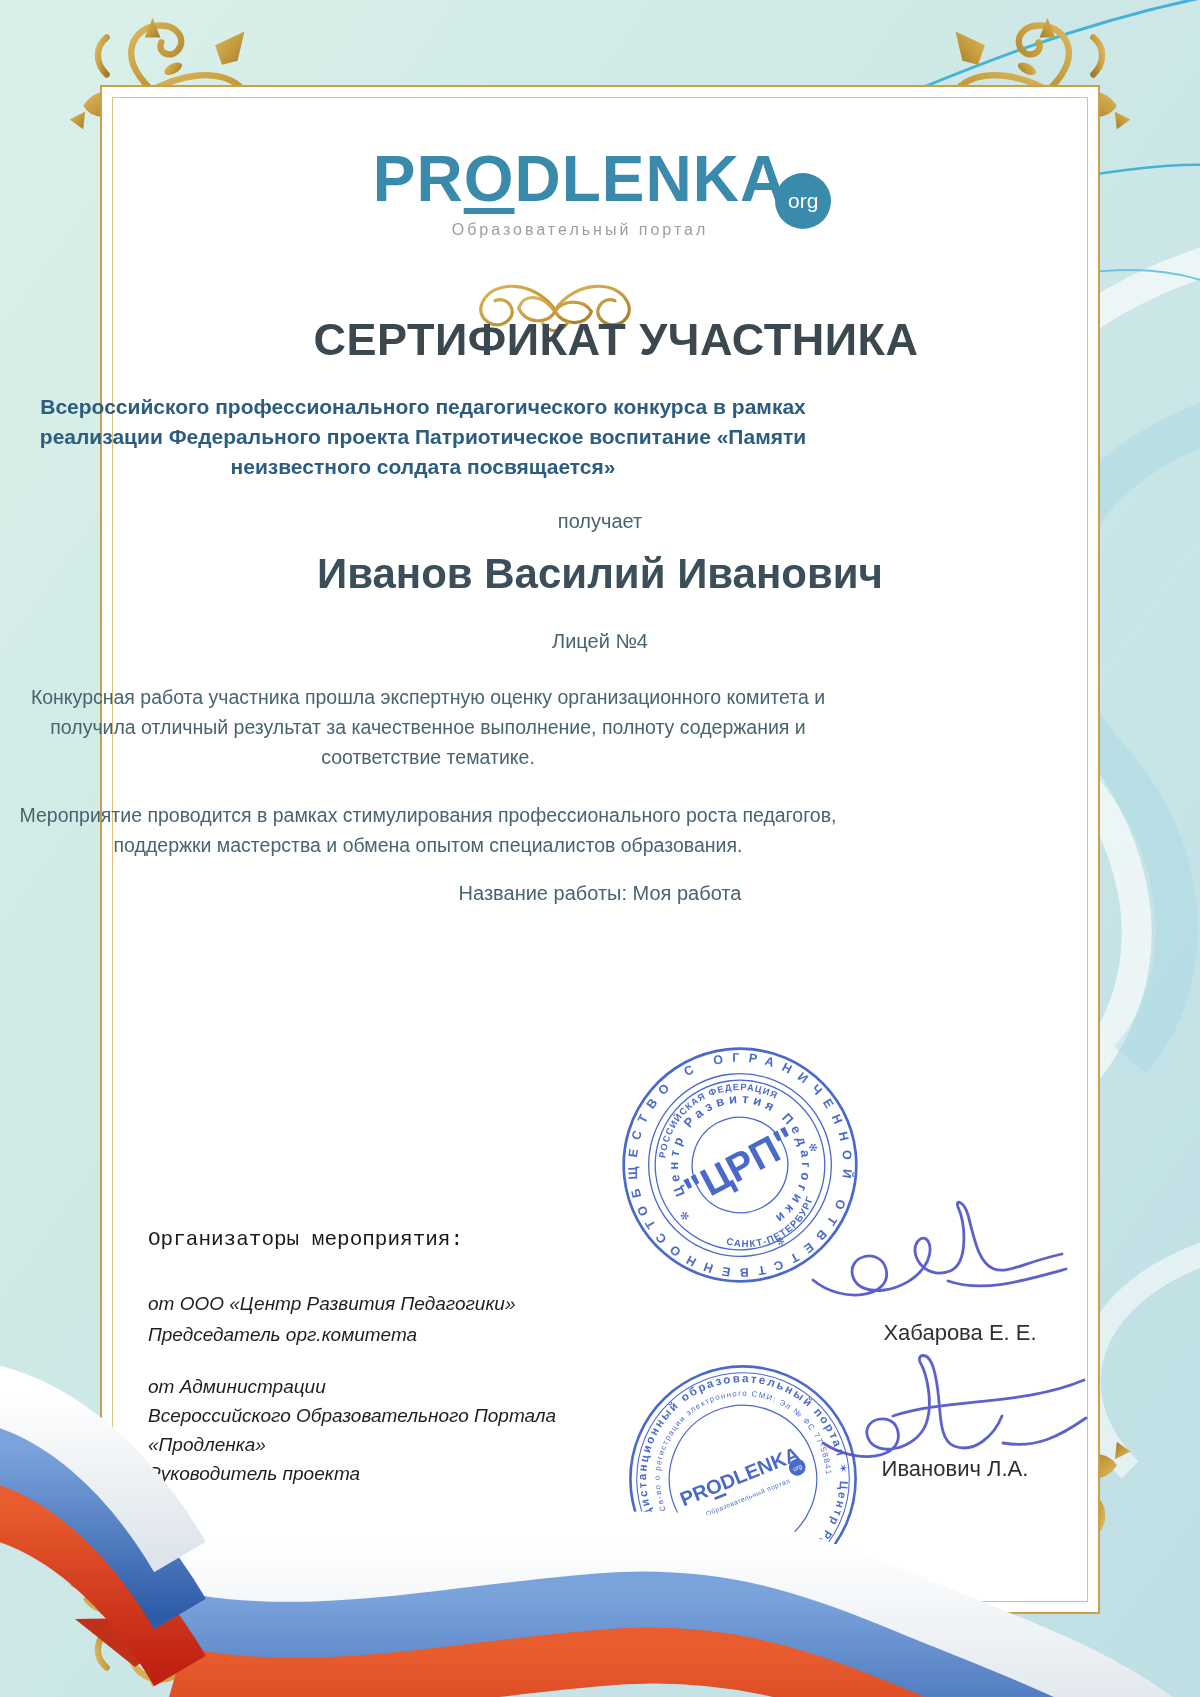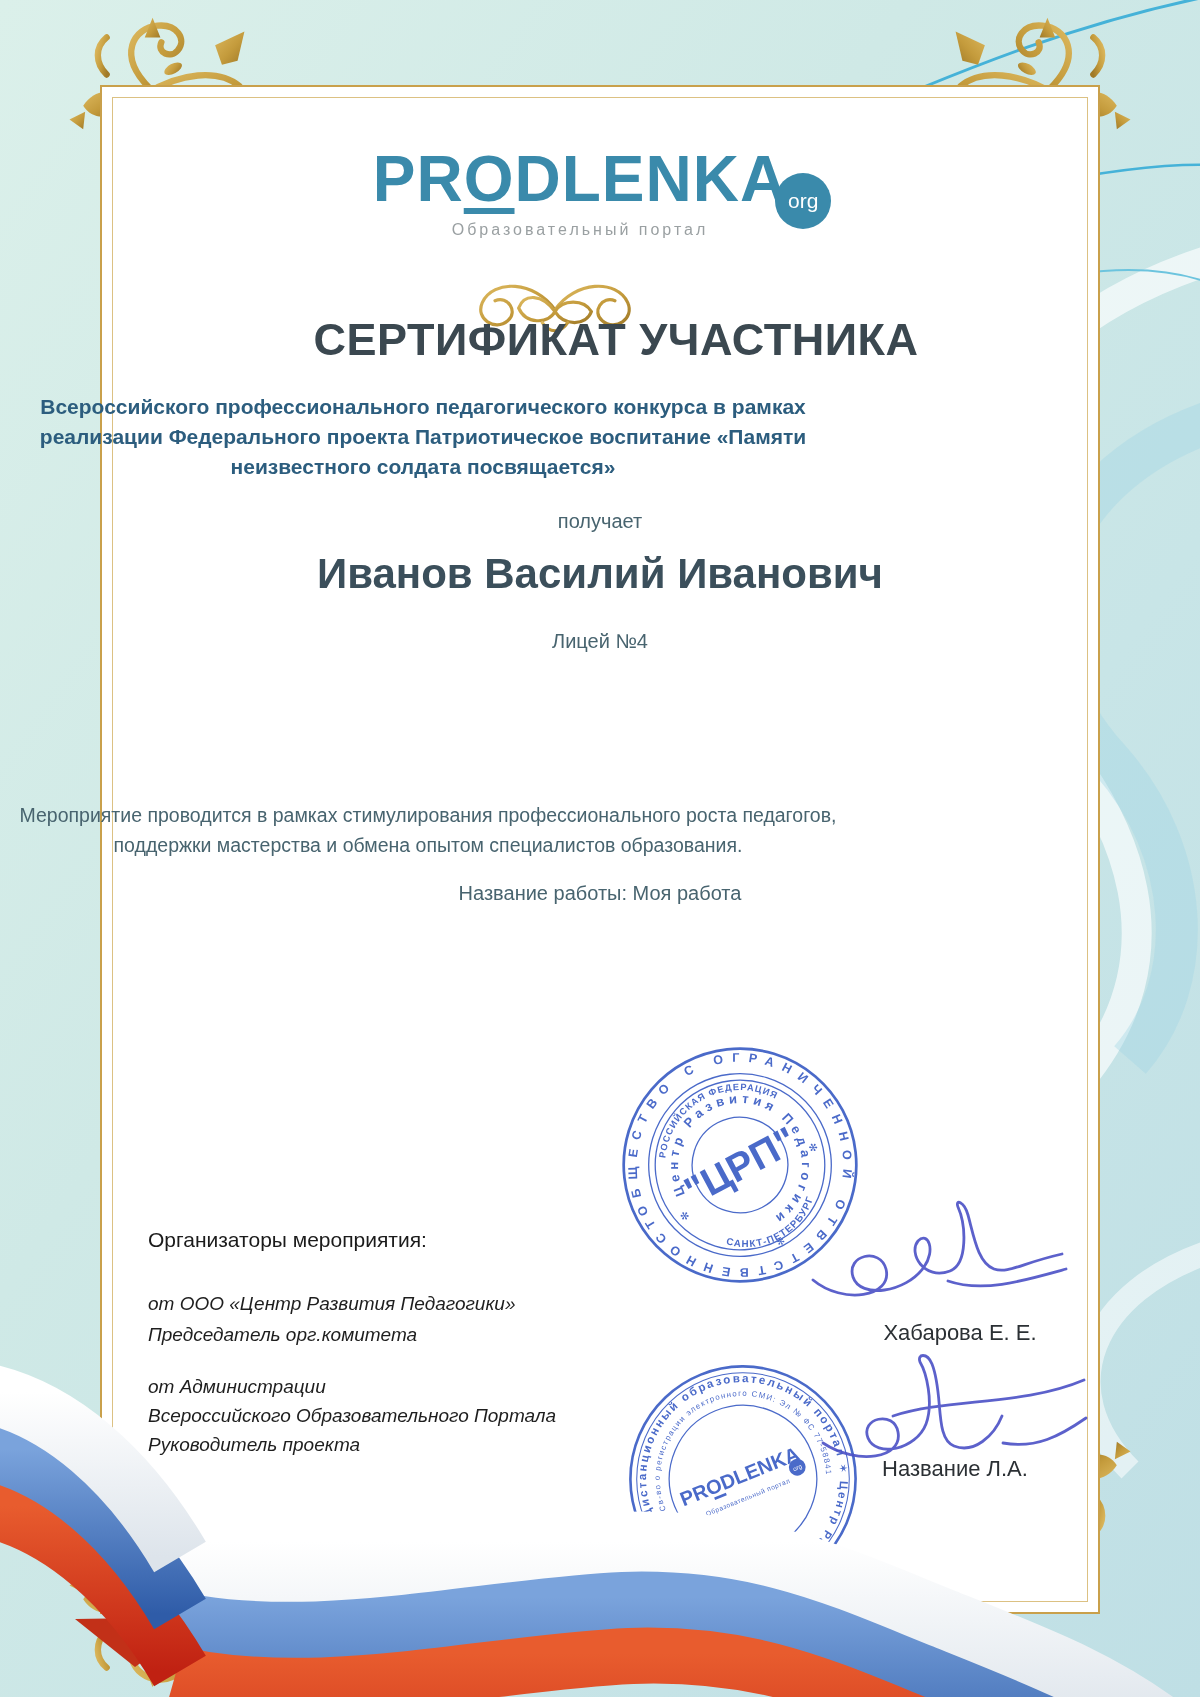--- a/index.html
+++ b/index.html
@@ -23,21 +23,21 @@
   .logo-subtitle{margin-top:8px;font-size:16px;letter-spacing:3px;color:#9aa0a2;transform:translateX(-20px);}
   .cert-title{top:314px;font-size:45px;font-weight:700;color:#3b4850;letter-spacing:0.5px;padding-left:32px;}
   .contest{top:392px;width:846px;font-size:21px;font-weight:700;color:#2c5d7e;line-height:30px;}
   .receives{top:510px;font-size:20px;color:#48646f;}
   .recipient{top:550px;font-size:42px;font-weight:700;color:#3b4f5b;}
   .institution{top:630px;font-size:20px;color:#48646f;}
   .bodytext{width:856px;font-size:19.5px;color:#48646f;line-height:30px;}
   .p1{top:682px;} .p2{top:800px;}
   .workline{top:882px;font-size:20px;color:#48646f;}
   .issueline{top:934px;font-size:20px;color:#48646f;}
-  .org-heading{left:148px;top:1228px;font-size:21px;color:#1b1b1b;}
+  .org-heading{left:148px;top:1228px;font-size:21px;color:#1b1b1b;font-family:Liberation Mono, monospace;}
   .org-block{left:148px;font-size:19px;color:#1e1e1e;font-style:italic;}
   .b1{top:1288px;line-height:31px;} .b2{top:1372px;line-height:29px;}
   .sig-name{font-size:22px;color:#2b3034;text-align:center;}
   .stamp{mix-blend-mode:multiply;opacity:.93;}
   svg text{font-family:"Liberation Sans","DejaVu Sans",sans-serif;}
 </style>
 </head>
 <body>
 
 <div class="page">
@@ -116,36 +116,38 @@
   <h1 class="abs ctr cert-title" style="margin:0;font-weight:700">СЕРТИФИКАТ УЧАСТНИКА</h1>
 
   <p class="abs ctr contest" style="margin:0">Всероссийского профессионального педагогического конкурса в рамках реализации Федерального проекта Патриотическое воспитание «Памяти неизвестного солдата посвящается»</p>
 
   <p class="abs ctr receives" style="margin:0">получает</p>
 
   <h2 class="abs ctr recipient" style="margin:0">Иванов Василий Иванович</h2>
 
   <p class="abs ctr institution" style="margin:0">Лицей №4</p>
 
+  <p class="abs ctr bodytext p1" style="margin:0">Конкурсная работа участника прошла экспертную оценку организационного комитета и получила отличный результат за качественное выполнение, полноту содержания и соответствие тематике.</p>
 
   <p class="abs ctr bodytext p2" style="margin:0">Мероприятие проводится в рамках стимулирования профессионального роста педагогов, поддержки мастерства и обмена опытом специалистов образования.</p>
 
   <p class="abs ctr workline" style="margin:0">Название работы: Моя работа</p>
 
 
   <div class="abs org-heading">Организаторы мероприятия:</div>
 
   <div class="abs org-block b1">
     <div>от ООО «Центр Развития Педагогики»</div>
     <div>Председатель орг.комитета</div>
   </div>
 
   <div class="abs org-block b2">
     <div>от Администрации</div>
     <div>Всероссийского Образовательного Портала</div>
+    <div>«Продленка»</div>
     <div>Руководитель проекта</div>
   </div>
 
   <svg class="abs stamp" style="left:615px;top:1040px" width="250" height="250" viewBox="0 0 230 230">
     <defs>
       <path id="s1o" d="M20 115 A95 95 0 1 1 210 115 A95 95 0 1 1 20 115"></path>
       <path id="s1f" d="M46 115 A69 69 0 0 1 184 115"></path>
       <path id="s1c" d="M58 115 A57 57 0 1 1 172 115 A57 57 0 1 1 58 115"></path>
       <path id="s1b" d="M51 128 A64 64 0 0 0 179 128"></path>
     </defs>
@@ -193,21 +195,21 @@
   </svg>
 
   <svg class="abs" style="left:798px;top:1180px" width="272" height="148" viewBox="0 0 272 148">
     <path d="M15 100 C45 125 95 117 88 89 C82 67 48 75 55 97 C62 119 108 113 126 87 C138 70 130 51 120 61 C110 73 126 101 152 91 C170 84 168 45 160 27 C157 19 166 21 170 35 C176 57 180 83 196 89 C210 94 224 83 264 74 M150 101 C185 113 225 101 268 89" fill="none" stroke="#4a50c5" stroke-width="2.8" stroke-linecap="round" opacity="0.9"></path>
   </svg>
   <div class="abs sig-name" style="left:845px;top:1320px;width:230px">Хабарова Е. Е.</div>
 
   <svg class="abs" style="left:798px;top:1348px" width="292" height="126" viewBox="0 0 292 126">
     <path d="M25 95 C60 118 105 110 100 84 C96 62 62 70 70 90 C78 110 118 102 128 76 C136 54 128 24 122 14 C119 6 129 4 134 16 C146 46 136 90 156 98 C176 106 196 88 204 68 M95 68 C150 50 225 58 286 32 M205 95 C238 101 262 88 288 70" fill="none" stroke="#4a50c5" stroke-width="2.8" stroke-linecap="round" opacity="0.9"></path>
   </svg>
-  <div class="abs sig-name" style="left:845px;top:1456px;width:220px">Название Л.А.</div>
+  <div class="abs sig-name" style="left:845px;top:1456px;width:220px">Иванович Л.А.</div>
 
   <svg class="abs" style="left:0;bottom:0" width="1200" height="440" viewBox="0 0 1200 440">
     <defs>
       <linearGradient id="rw" x1="0" y1="0" x2="0" y2="1">
           <stop offset="0" stop-color="#ffffff"></stop>
           <stop offset="1" stop-color="#dde4eb"></stop>
         </linearGradient>
       <linearGradient id="rb" x1="0" y1="0" x2="0" y2="1">
           <stop offset="0" stop-color="#7aa3dc"></stop>
           <stop offset="1" stop-color="#2f5ca8"></stop>

